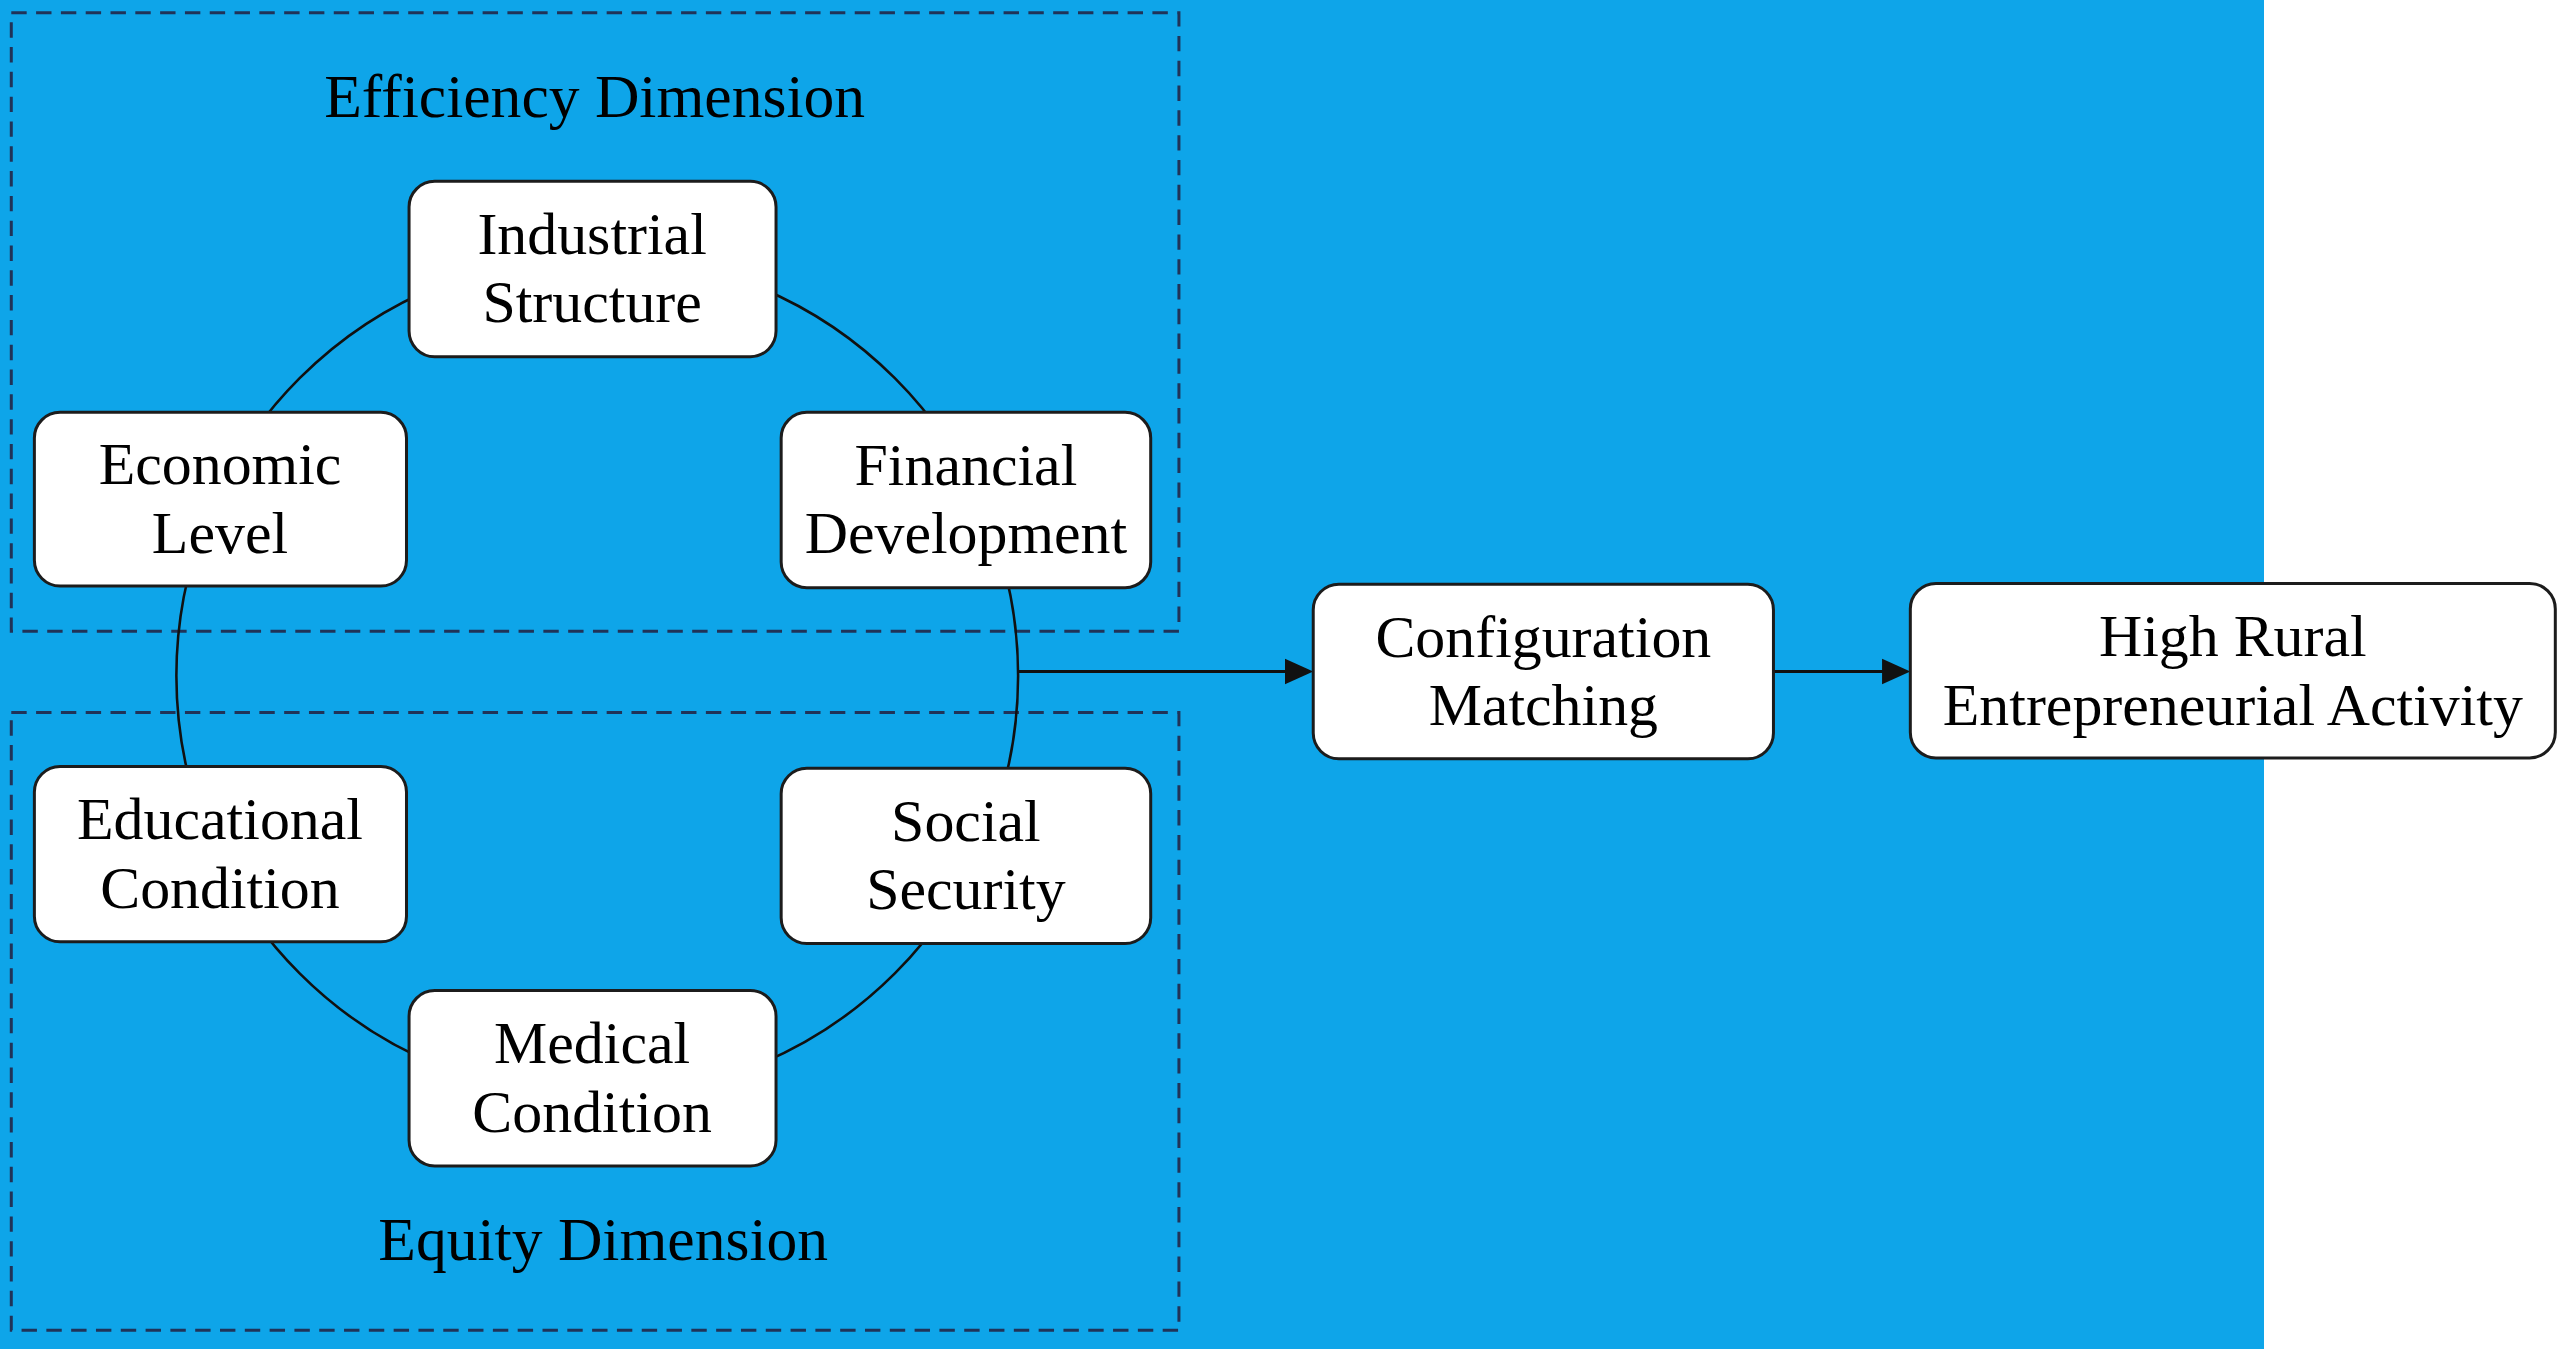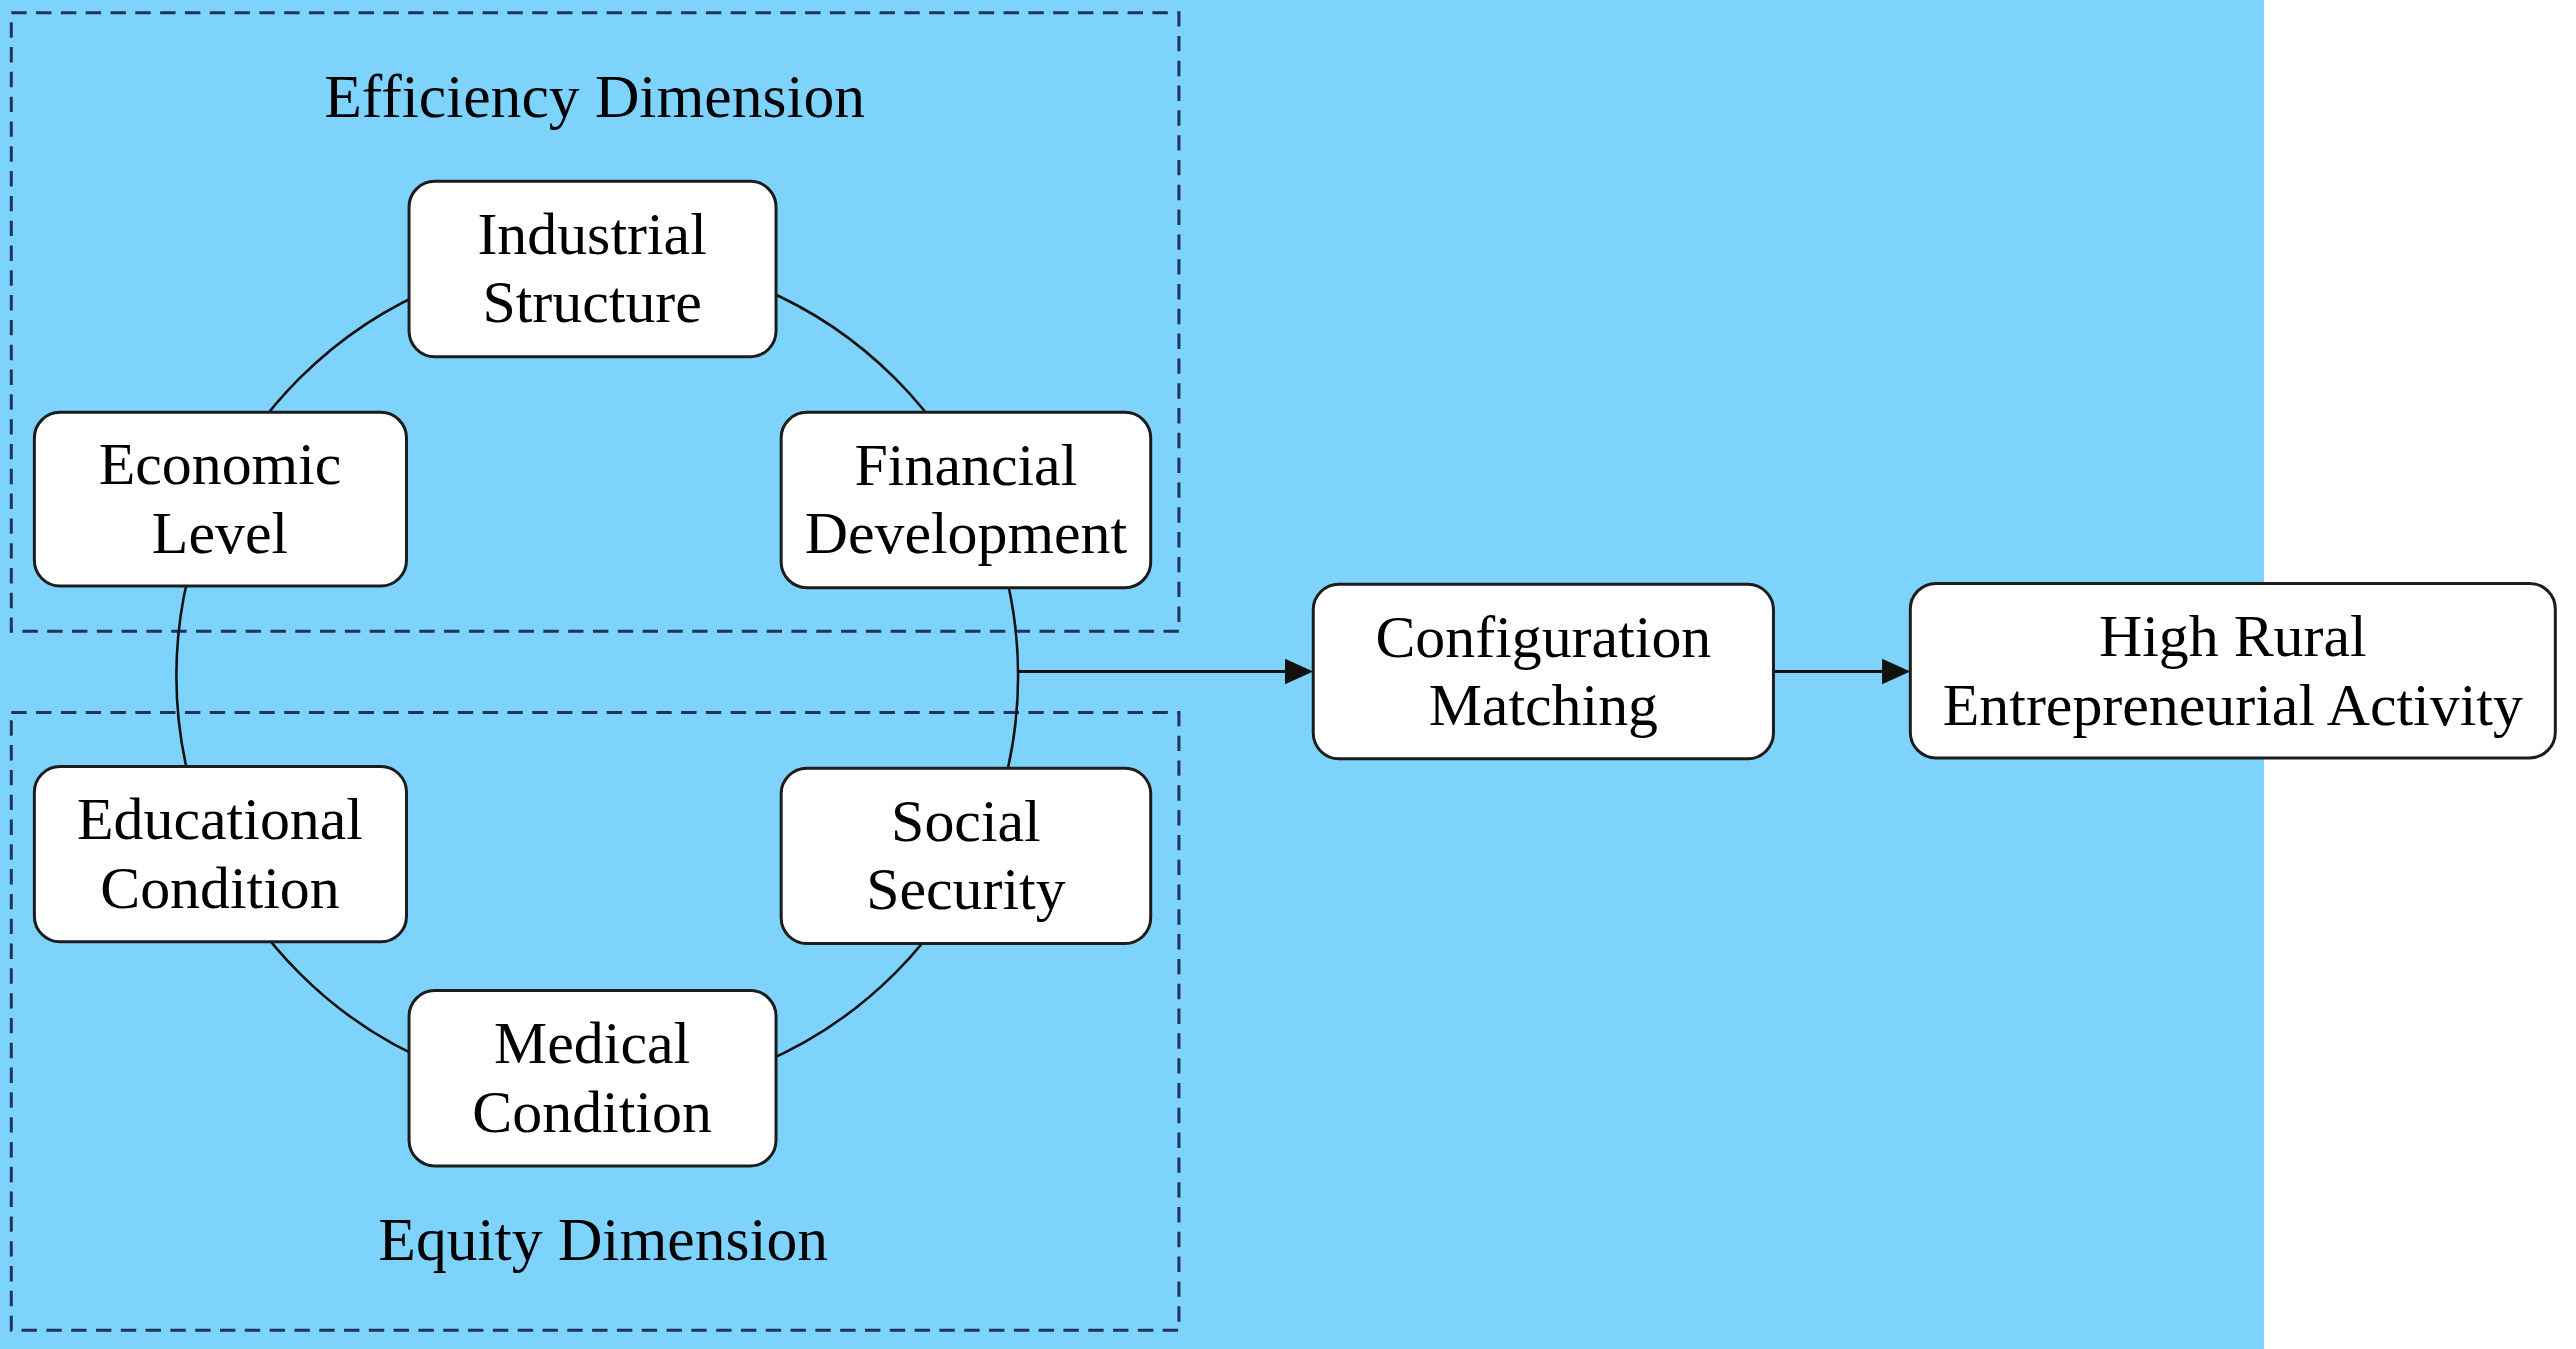--- a/index.html
+++ b/index.html
@@ -4,21 +4,21 @@
 <style>
   html, body {
     margin: 0;
     padding: 0;
     background: #ffffff;
   }
   .canvas-wrap {
     width: 2264px;
     height: 1349px;
     position: relative;
-    background: #7dd3fc;
+    background: #0ea5e9;
     font-family: "Liberation Serif", "DejaVu Serif", serif;
   }
   svg { display: block; }
 
   .group-box {
     fill: none;
     stroke: #203358;
     stroke-width: 3.5;
     stroke-dasharray: 18 11;
   }

